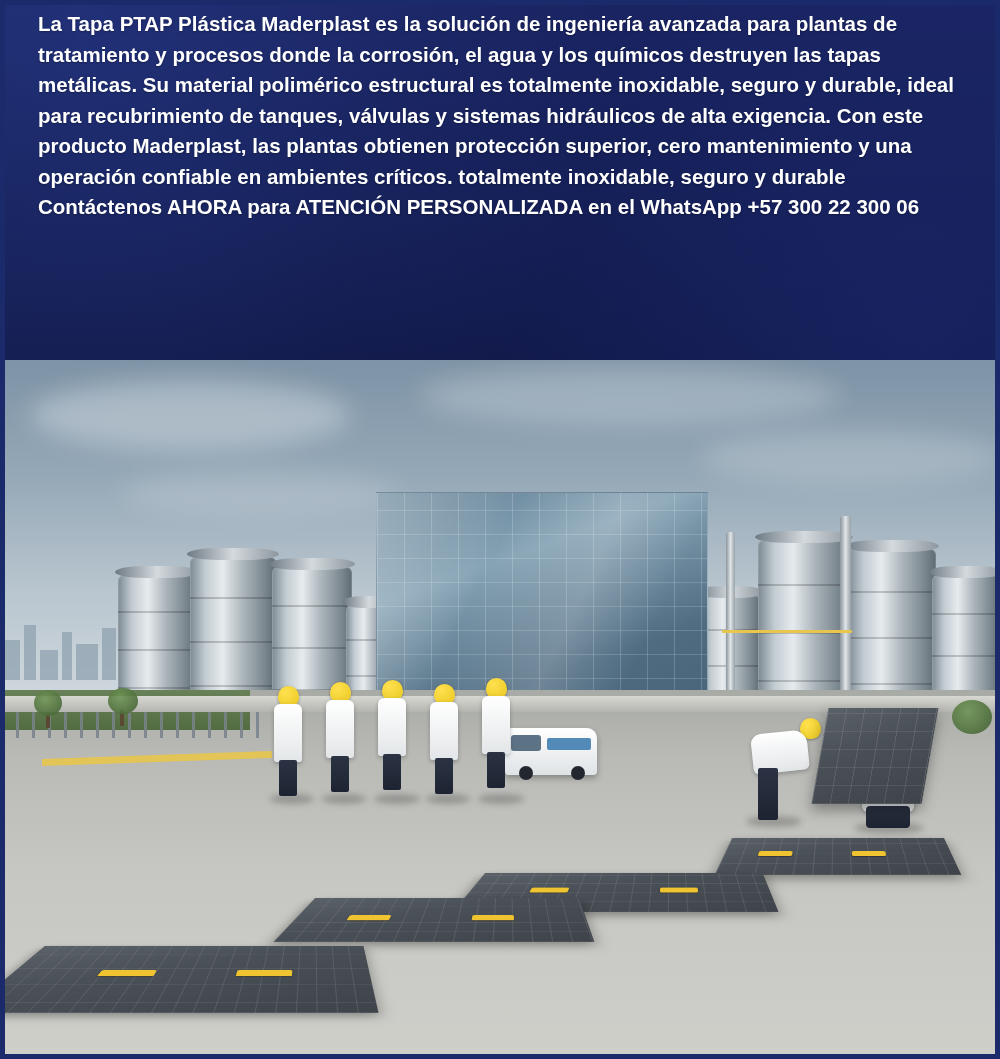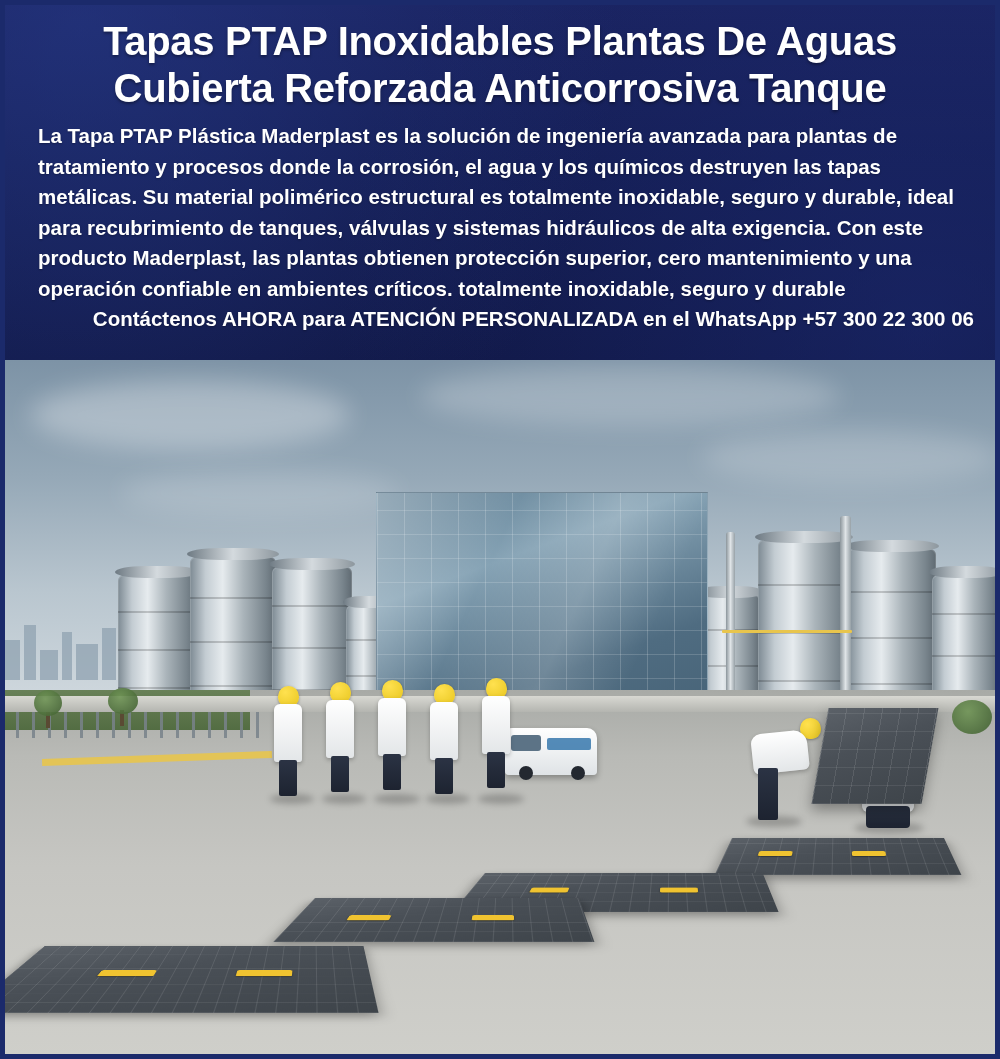--- a/index.html
+++ b/index.html
@@ -38,21 +38,21 @@
   .bodytext{
     margin:9px 0 0 0;
     color:#ffffff;
     font-size:20.5px;
     line-height:30.5px;
     font-weight:bold;
     text-align:left;
     padding:0 12px 0 24px;
     text-shadow:0 1px 2px rgba(0,0,0,.3);
   }
-  .bodytext .cta{display:block;text-align:right;}
+  .bodytext .cta{display:block;}
 
   
   .photo{
     position:absolute;left:0;top:360px;width:1000px;height:699px;
     overflow:hidden;
     background:#9fb3c4;
   }
   
   .sky{
     position:absolute;left:0;top:0;width:1000px;height:330px;
@@ -206,24 +206,20 @@
     border:5px solid #1b2a6b;box-sizing:border-box;pointer-events:none;
   }
 </style>
 </head>
 <body>
 
 <div class="page">
 
   <div class="banner">
     <div class="inner">
-      <h1 class="headline">
-        <span>Tapas PTAP Inoxidables Plantas De Aguas</span>
-        <span class="l2">Cubierta Reforzada Anticorrosiva Tanque</span>
-      </h1>
       <p class="bodytext">
         <span>La Tapa PTAP Plástica Maderplast es la solución  de ingeniería avanzada para plantas de tratamiento y procesos donde la corrosión, el agua y los químicos destruyen las tapas metálicas. Su material polimérico estructural es totalmente inoxidable, seguro y durable, ideal para recubrimiento de tanques, válvulas y sistemas hidráulicos de alta exigencia. Con este producto Maderplast, las plantas obtienen protección superior, cero mantenimiento y una operación confiable en ambientes críticos.  totalmente inoxidable, seguro y durable</span>
         <span class="cta">Contáctenos AHORA para ATENCIÓN PERSONALIZADA en el WhatsApp +57 300 22 300 06</span>
       </p>
     </div>
   </div>
 
   <div class="photo">
 
     <div class="sky"></div>

